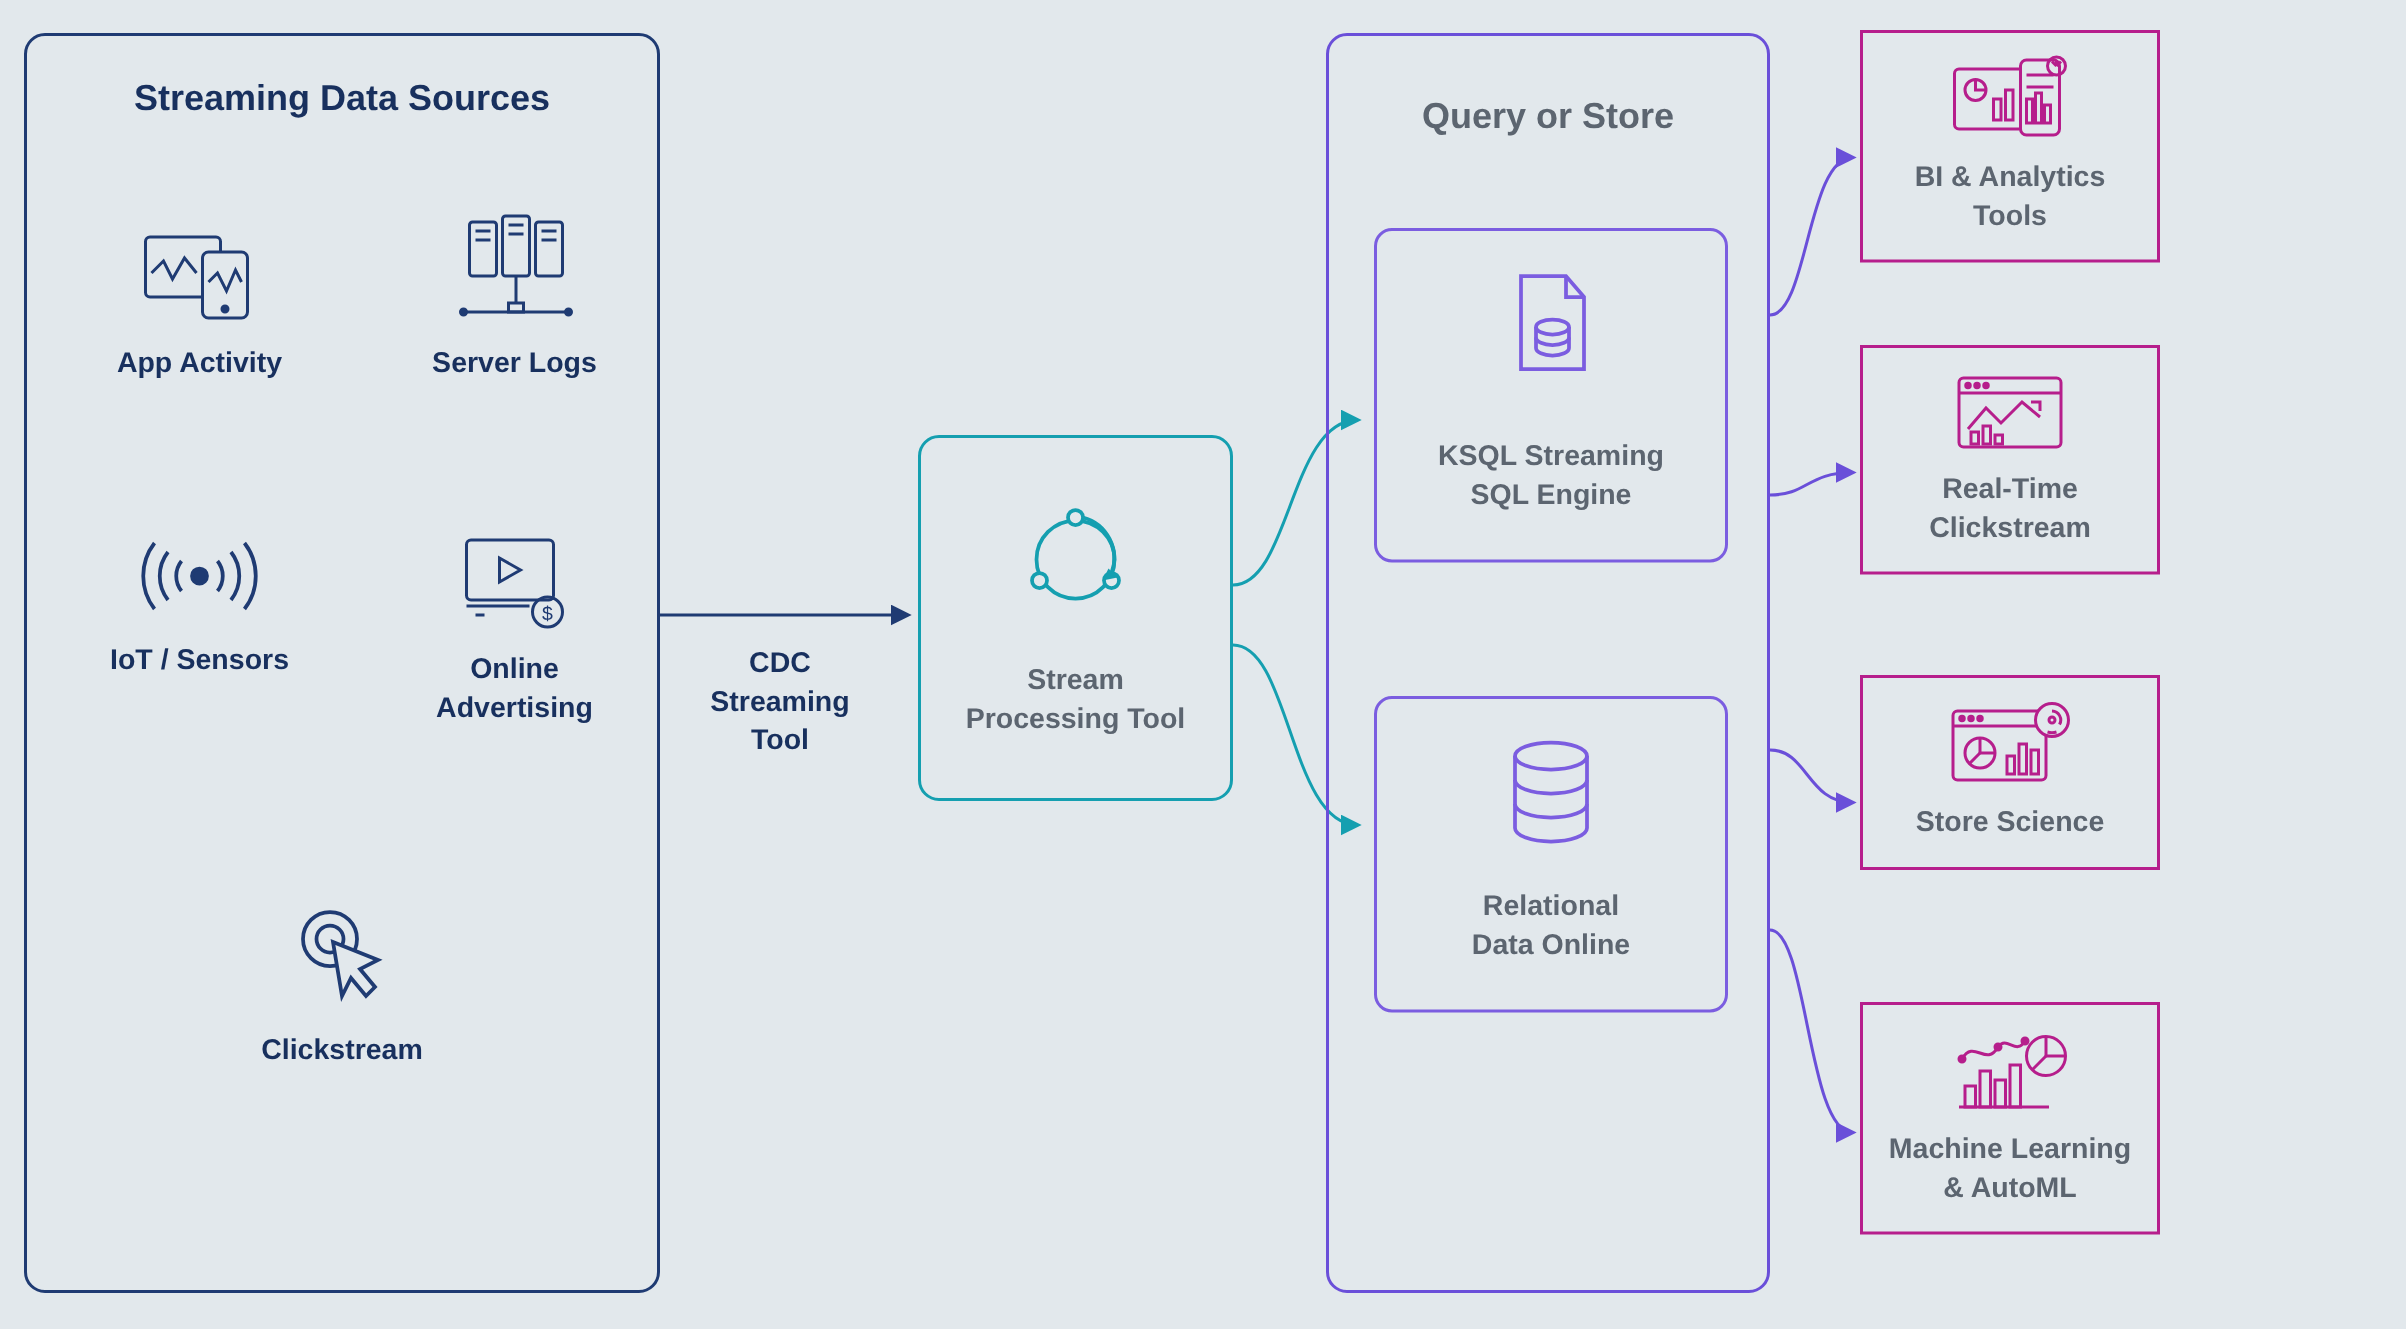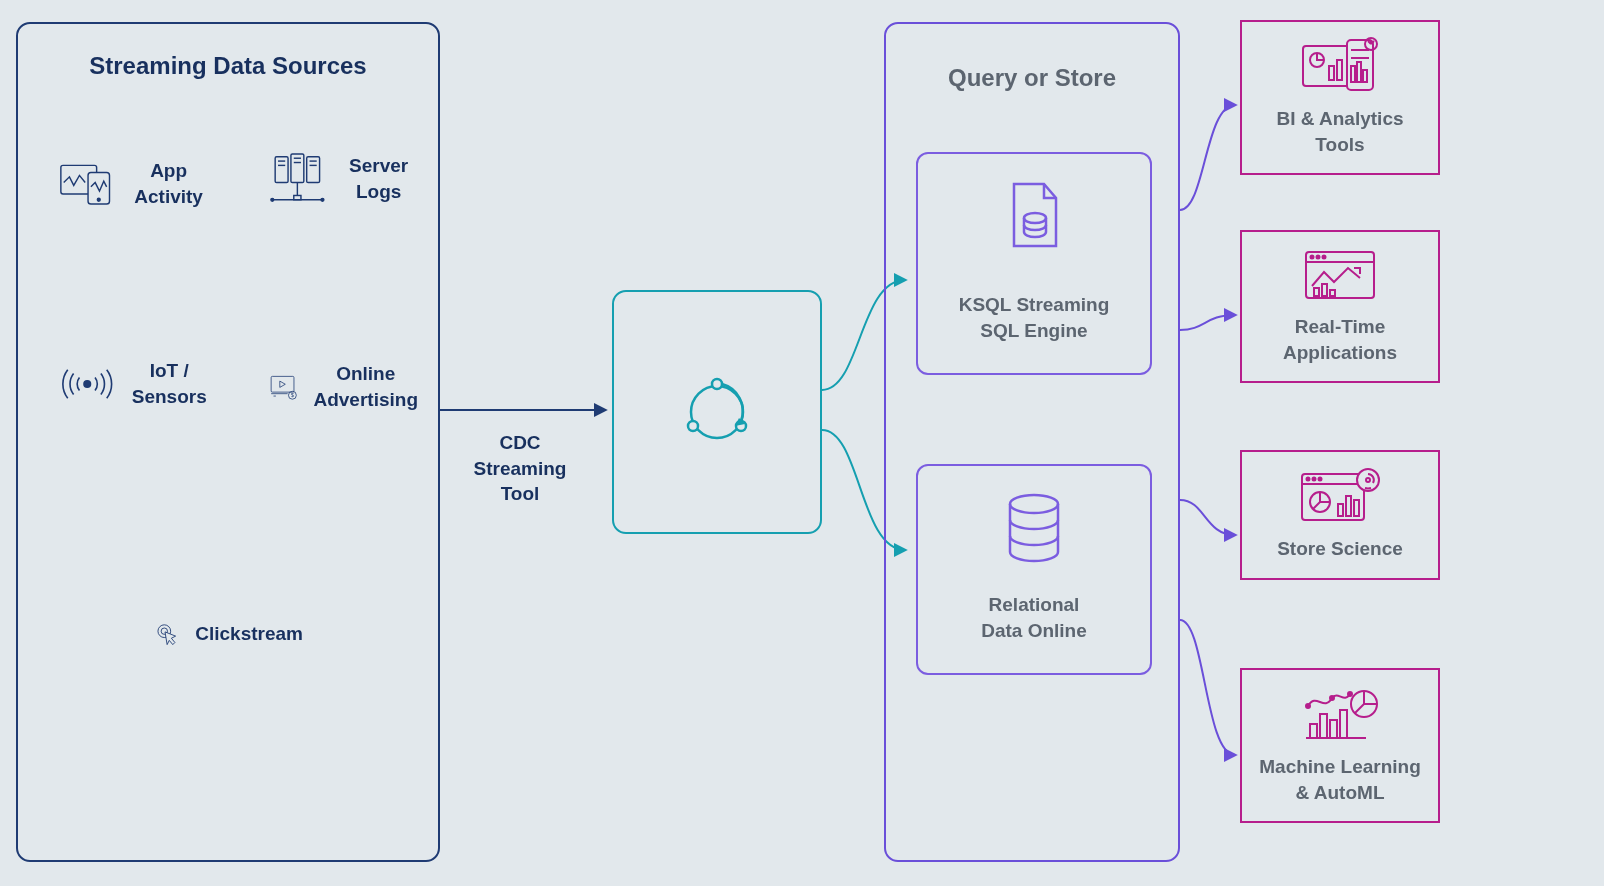--- a/index.html
+++ b/index.html
@@ -40,21 +40,21 @@
   }
   .label.navy{color:var(--navy-dark);}
   .title{
     font-size:24px;
     font-weight:700;
     color:var(--navy-dark);
   }
   .title.grey{color:var(--grey);}
   .iconwrap{
     display:flex;
-    flex-direction:row;
+    flex-direction:column;
     align-items:center;
     gap:14px;
   }
   .iconwrap svg{display:block;}
   .dest-box{
     border:2px solid var(--magenta);
     border-radius:0;
     width:200px;
     padding:14px 8px 16px;
     display:flex;
@@ -176,20 +176,22 @@
 
 <div class="abs box" style="left:612px;top:290px;width:210px;height:244px;border-color:var(--teal);display:flex;flex-direction:column;align-items:center;justify-content:center;gap:26px;">
   <svg width="84" height="84" viewBox="0 0 84 84" fill="none" stroke="var(--teal)" stroke-width="2.5">
     <circle cx="42" cy="42" r="26"></circle>
     <circle cx="42" cy="14" r="5" fill="var(--bg)"></circle>
     <circle cx="18" cy="56" r="5" fill="var(--bg)"></circle>
     <circle cx="66" cy="56" r="5" fill="var(--bg)"></circle>
     <path d="M47 14 A28 28 0 0 1 66 51" marker-end=""></path>
     <polygon points="64,48 70,54 60,56" fill="var(--teal)" stroke="none"></polygon>
   </svg>
+  <div class="label" style="white-space:pre-line;">Stream
+Processing Tool</div>
 </div>
 
 <div class="abs box" style="left:884px;top:22px;width:296px;height:840px;border-color:var(--purple);">
   <div class="abs title grey" style="left:0;right:0;top:40px;text-align:center;">Query or Store</div>
 
   <div class="abs inner-box" style="left:30px;top:128px;gap:40px;">
     <svg width="60" height="72" viewBox="0 0 60 72" fill="none" stroke="var(--purple-light)" stroke-width="2.5">
       <path d="M10 4 H40 L52 18 V66 H10 Z"></path>
       <path d="M40 4 V18 H52"></path>
       <ellipse cx="31" cy="38" rx="11" ry="5"></ellipse>
@@ -239,21 +241,21 @@
     <circle cx="12" cy="11" r="1.5" fill="var(--magenta)"></circle>
       <circle cx="18" cy="11" r="1.5" fill="var(--magenta)"></circle>
       <circle cx="24" cy="11" r="1.5" fill="var(--magenta)"></circle>
     <polyline points="12,40 24,26 34,36 48,22 60,32"></polyline>
     <polyline points="54,22 60,22 60,28" fill="none"></polyline>
     <rect x="14" y="42" width="5" height="8"></rect>
       <rect x="22" y="38" width="5" height="12"></rect>
       <rect x="30" y="44" width="5" height="6"></rect>
   </svg>
   <div class="label" style="white-space:pre-line;">Real-Time
-Applications</div>
+Clickstream</div>
 </div>
 
 <div class="abs dest-box" style="left:1240px;top:450px;">
   <svg width="84" height="60" viewBox="0 0 84 60" fill="none" stroke="var(--magenta)" stroke-width="2">
     <rect x="4" y="8" width="62" height="46" rx="3"></rect>
     <line x1="4" y1="18" x2="66" y2="18"></line>
     <circle cx="10" cy="13" r="1.5" fill="var(--magenta)"></circle>
       <circle cx="16" cy="13" r="1.5" fill="var(--magenta)"></circle>
       <circle cx="22" cy="13" r="1.5" fill="var(--magenta)"></circle>
     <circle cx="22" cy="36" r="10"></circle>

